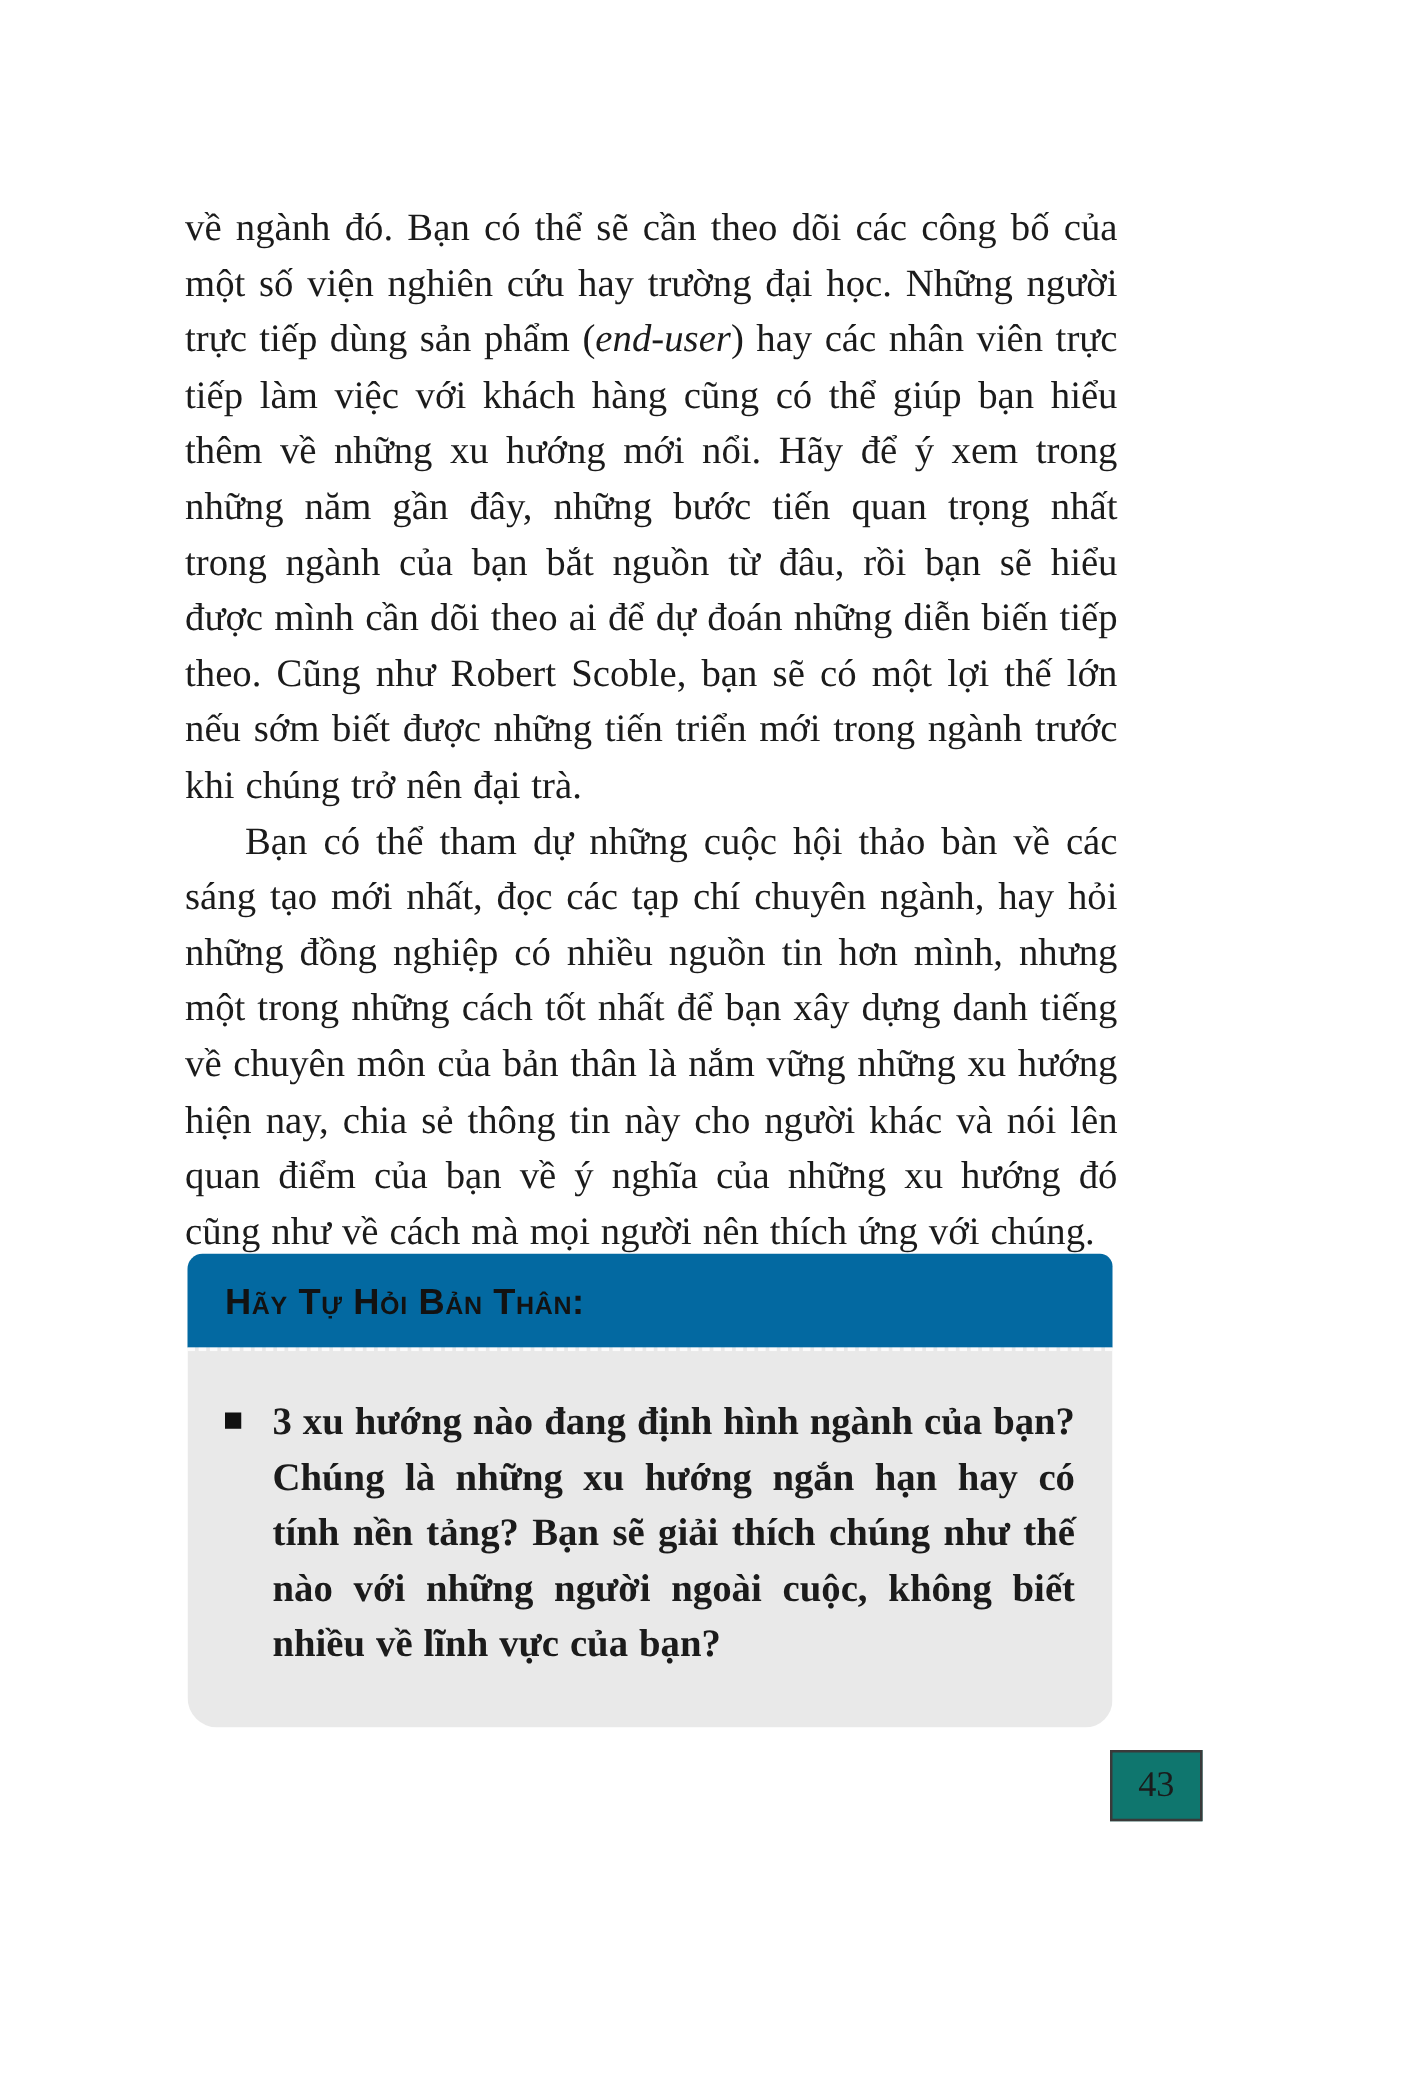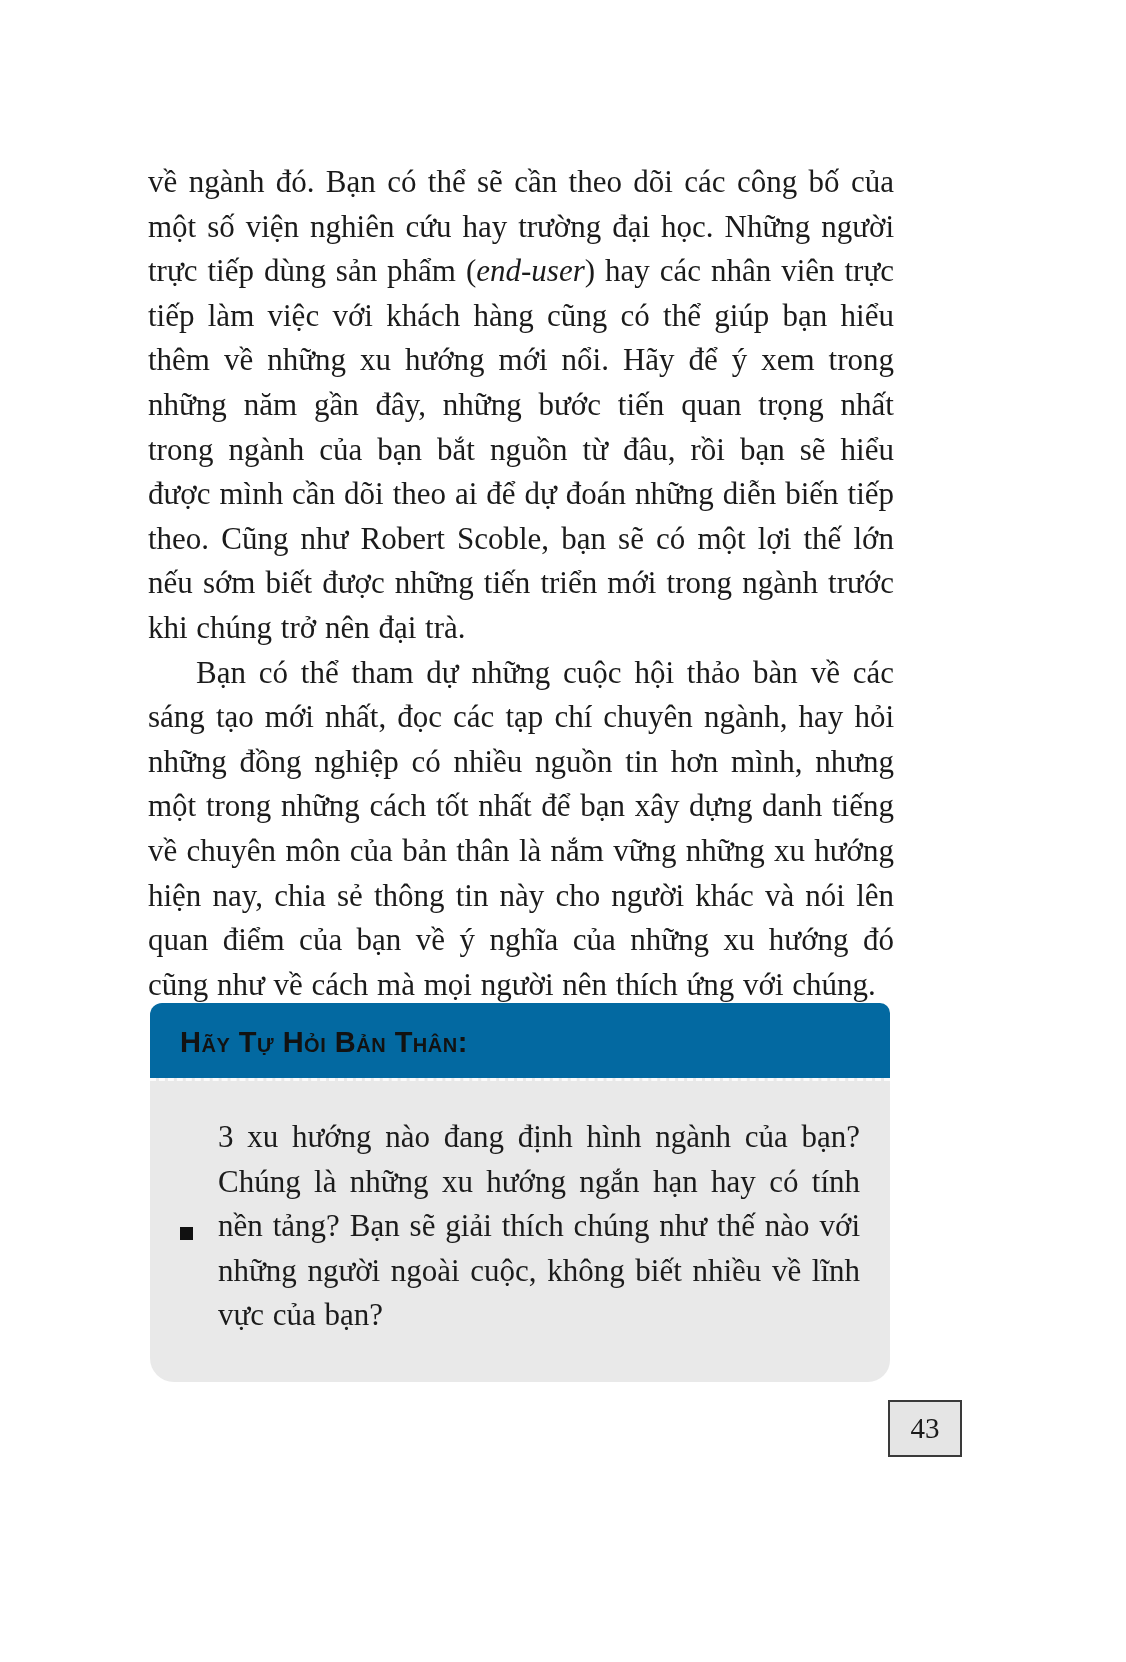--- a/index.html
+++ b/index.html
@@ -54,21 +54,22 @@
 
   .callout-body {
     background: #e9e9e9;
     border-top: 3px dashed #fbfbfb;
     border-radius: 0 0 22px 24px;
     padding: 34px 30px 44px 30px;
   }
 
   .callout-item {
     display: flex;
-    align-items: center;
+    align-items: flex-start;
+    font-weight: bold;
   }
 
   .bullet {
     flex: 0 0 auto;
     width: 13px;
     height: 13px;
     background: #111111;
     margin-top: 15px;
     margin-right: 25px;
   }
@@ -99,21 +100,21 @@
     top: 1400px;
     width: 74px;
     height: 57px;
     border: 2px solid #3a3a3a;
     display: flex;
     align-items: center;
     justify-content: center;
     font-family: "Liberation Serif", "DejaVu Serif", serif;
     font-size: 29px;
     color: #1b1b1b;
-    background: #e5e5e5;
+    background: #0f766e;
   }
 </style>
 </head>
 <body>
 
 <div class="page">
 
   <div class="text-block">
     <p class="para"><span>về ngành đó. Bạn có thể sẽ cần theo dõi các công bố của một số viện nghiên cứu hay trường đại học. Những người trực tiếp dùng sản phẩm (</span><em>end-user</em><span>) hay các nhân viên trực tiếp làm việc với khách hàng cũng có thể giúp bạn hiểu thêm về những xu hướng mới nổi. Hãy để ý xem trong những năm gần đây, những bước tiến quan trọng nhất trong ngành của bạn bắt nguồn từ đâu, rồi bạn sẽ hiểu được mình cần dõi theo ai để dự đoán những diễn biến tiếp theo. Cũng như Robert Scoble, bạn sẽ có một lợi thế lớn nếu sớm biết được những tiến triển mới trong ngành trước khi chúng trở nên đại trà.</span></p>
     <p class="para indent">Bạn có thể tham dự những cuộc hội thảo bàn về các sáng tạo mới nhất, đọc các tạp chí chuyên ngành, hay hỏi những đồng nghiệp có nhiều nguồn tin hơn mình, nhưng một trong những cách tốt nhất để bạn xây dựng danh tiếng về chuyên môn của bản thân là nắm vững những xu hướng hiện nay, chia sẻ thông tin này cho người khác và nói lên quan điểm của bạn về ý nghĩa của những xu hướng đó cũng như về cách mà mọi người nên thích ứng với chúng.</p>

